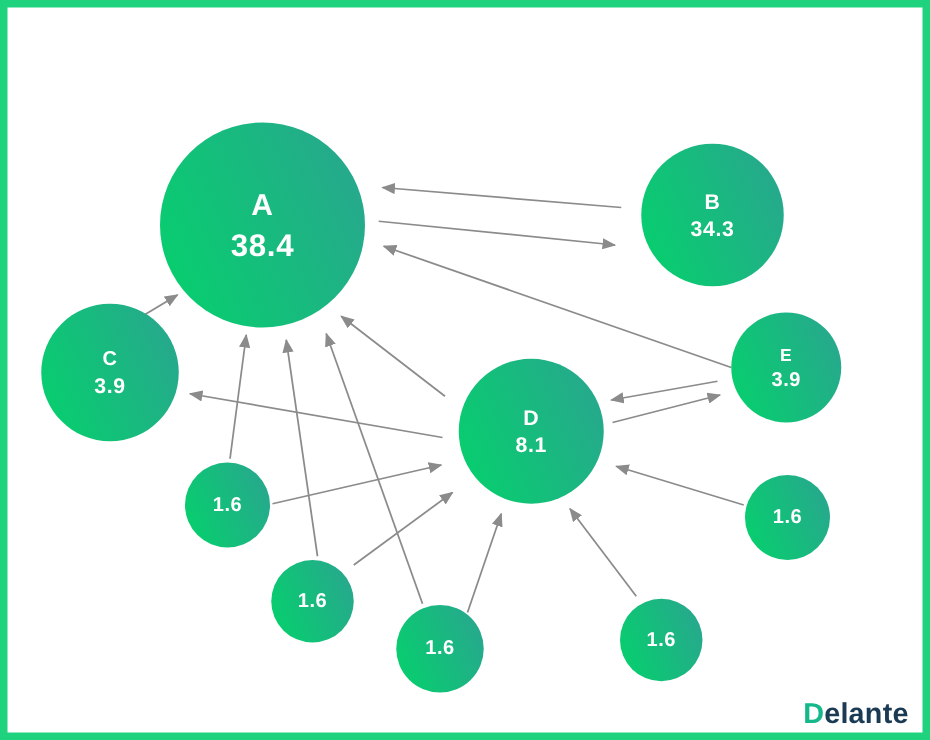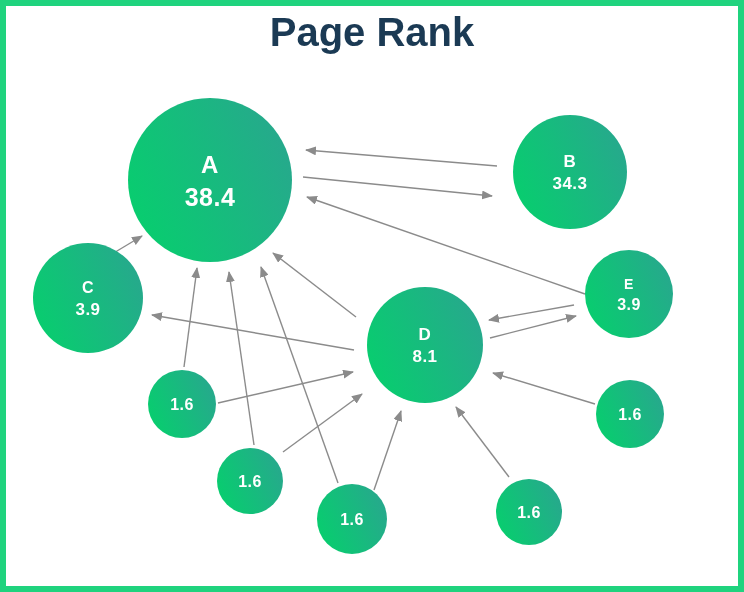--- a/index.html
+++ b/index.html
@@ -40,21 +40,20 @@
     letter-spacing:0.2px;
   }
   .logo .d{color:var(--logo-d,#14b88a);}
   .logo .rest{color:var(--title,#1b3a54);}
 </style>
 </head>
 <body>
 
 <div class="page" style="--border: #1fd37e; --title: #1b3a54; --logo-d: #14b88a;">
   <div class="frame"></div>
-  <h1 class="title">Page Rank</h1>
   <svg class="diagram" width="744" height="592" viewBox="0 0 744 592">
       <defs>
         <linearGradient id="nodeGrad" x1="0" y1="0.72" x2="1" y2="0.28">
           <stop offset="0%" stop-color="#07ce6e"></stop>
           <stop offset="100%" stop-color="#27a88d"></stop>
         </linearGradient>
         <marker id="arrowHead" markerUnits="userSpaceOnUse" markerWidth="11" markerHeight="9" refX="10" refY="4.5" orient="auto">
           <path d="M0,0 L11,4.5 L0,9 Z" fill="#8b8b8b"></path>
         </marker>
       </defs>
@@ -113,13 +112,14 @@
       </g>
       <g>
         <circle cx="529" cy="512" r="33" fill="url(#nodeGrad)"></circle>
         <text x="529" y="512" text-anchor="middle" dominant-baseline="central" font-size="16" class="node-value">1.6</text>
       </g>
       <g>
         <circle cx="630" cy="414" r="34" fill="url(#nodeGrad)"></circle>
         <text x="630" y="414" text-anchor="middle" dominant-baseline="central" font-size="16" class="node-value">1.6</text>
       </g>
     </svg>
+  <div class="logo"><span class="d">D</span><span class="rest">elante</span></div>
 </div>
 
 </body></html>

